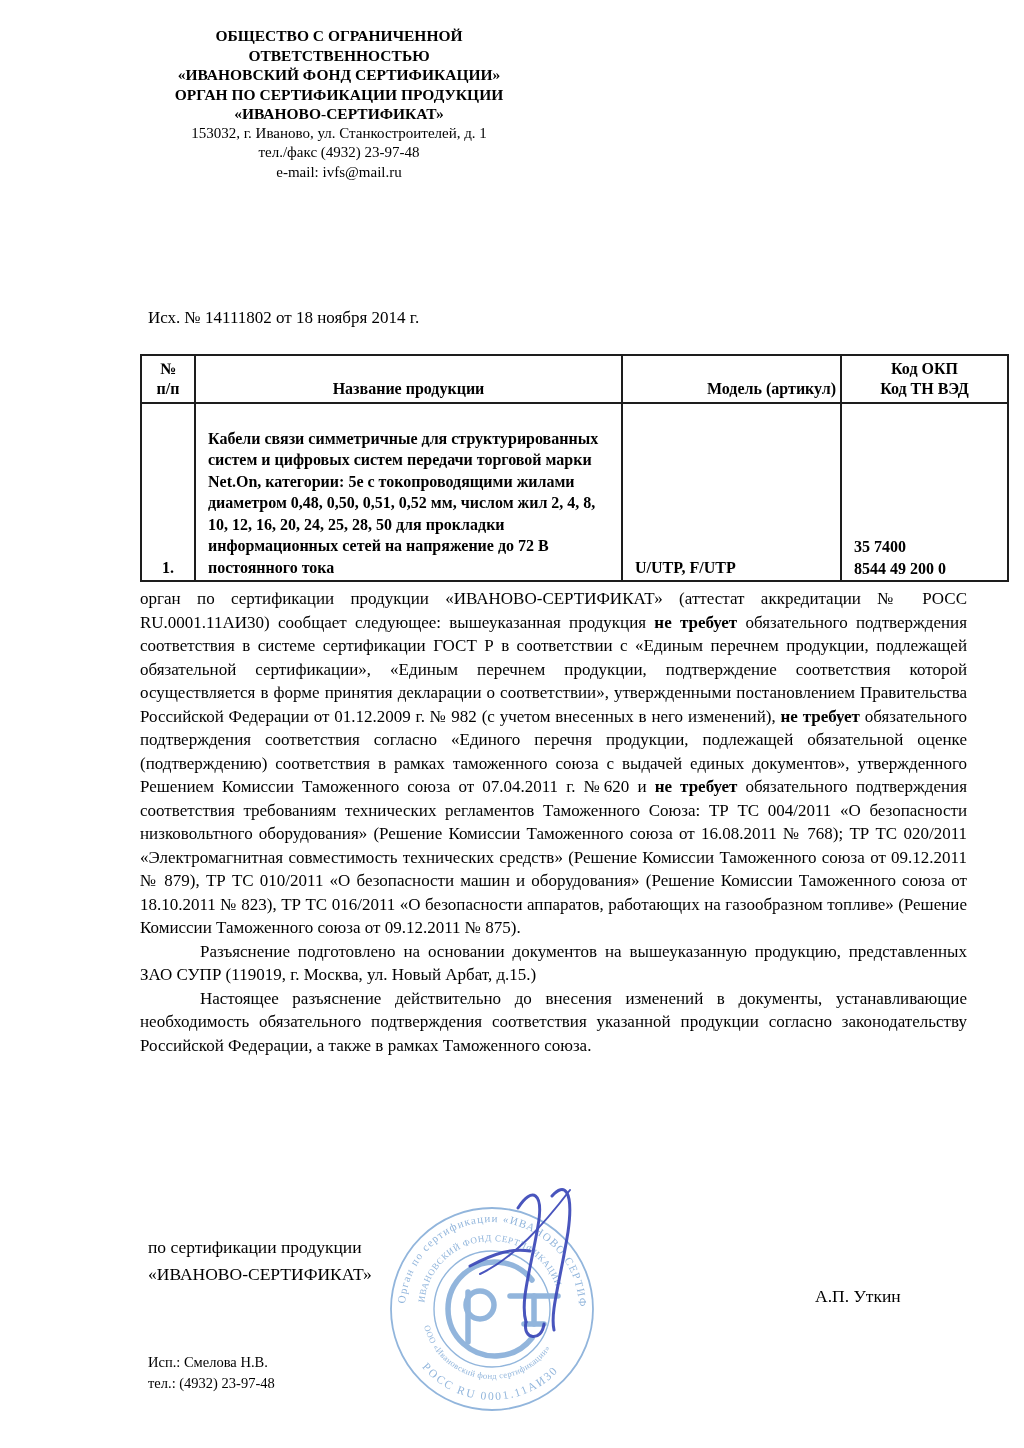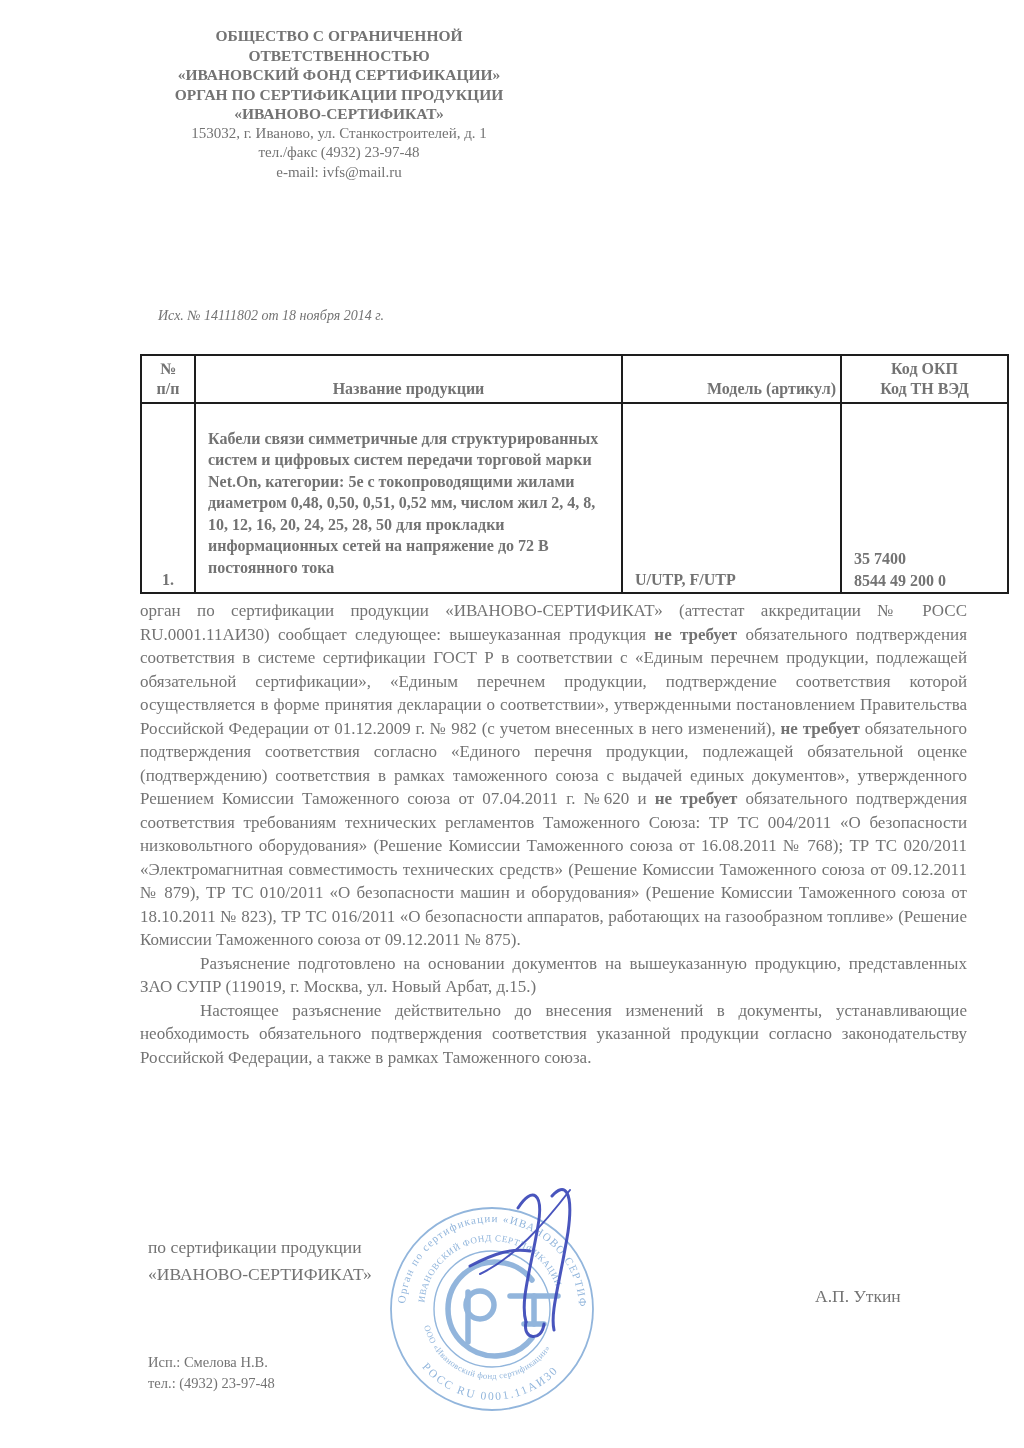--- a/index.html
+++ b/index.html
@@ -1,45 +1,45 @@
 <!DOCTYPE html>
 <html><head>
 <meta charset="utf-8">
 <style>
   html,body{margin:0;padding:0;background:#e8e8e8;}
   .page{
     position:relative;width:1024px;height:1448px;background:#ffffff;
-    font-family:"Liberation Serif","DejaVu Serif",serif;color:#737373;
+    font-family:"Liberation Serif","DejaVu Serif",serif;color:#000000;
     overflow:hidden;margin:0 auto;
   }
   
   .sender{position:absolute;left:150px;top:26px;width:378px;text-align:center;}
   .sender .bold{font-weight:bold;font-size:15.5px;line-height:19.5px;}
   .sender .norm{font-size:15px;line-height:19.5px;}
   
   .recipient{position:absolute;left:548px;top:178px;width:430px;font-size:18px;}
   .recipient .r-name{margin-bottom:11px;}
   .recipient .r-line{line-height:26px;}
   
-  .ref{position:absolute;left:158px;top:308px;font-size:14px;font-style:italic;}
+  .ref{position:absolute;left:148px;top:308px;font-size:17px;}
   
   .flow{position:absolute;left:140px;top:354px;width:827px;}
   .flow p{margin:0;}
   .intro{font-size:17px;line-height:26px;text-align:justify;text-indent:60px;margin-bottom:9px !important;}
   table.products{border-collapse:collapse;width:100%;table-layout:fixed;}
   table.products th,table.products td{border:2px solid #1d1d1d;font-weight:bold;font-size:16px;}
   table.products th{padding:3px 4px;line-height:20px;}
   th.h-num,th.h-code,td.c-code{white-space:pre-line;}
   th.h-num{width:44px;text-align:center;vertical-align:middle;}
   th.h-name{width:417px;vertical-align:bottom;}
   th.h-model{width:209px;text-align:right;vertical-align:bottom;border-radius:11px;}
   th.h-code{width:157px;text-align:center;vertical-align:middle;}
   table.products td{height:172px;vertical-align:bottom;line-height:21.5px;}
   td.c-num{text-align:center;padding:2px 4px;}
-  td.c-name{vertical-align:top;padding:2px 10px 14px 12px;margin-left:14px;}
+  td.c-name{vertical-align:top;padding:2px 10px 2px 12px;margin-left:14px;}
   td.c-model{padding:0 4px 2px 12px;}
   td.c-code{padding:2px 4px 1px 12px;}
   .bodytext{font-size:17px;line-height:23.5px;text-align:justify;margin-top:5px !important;}
   .indent{font-size:17px;line-height:23.5px;text-align:justify;text-indent:60px;}
   
   .sig{position:absolute;left:148px;top:1234px;font-size:17.5px;line-height:27px;}
   .sig-name{position:absolute;left:815px;top:1286px;font-size:17.5px;}
   .footer{position:absolute;left:148px;top:1352px;font-size:14.5px;line-height:21px;}
   
   .stamp{position:absolute;left:372px;top:1196px;width:240px;height:226px;opacity:.85;}

